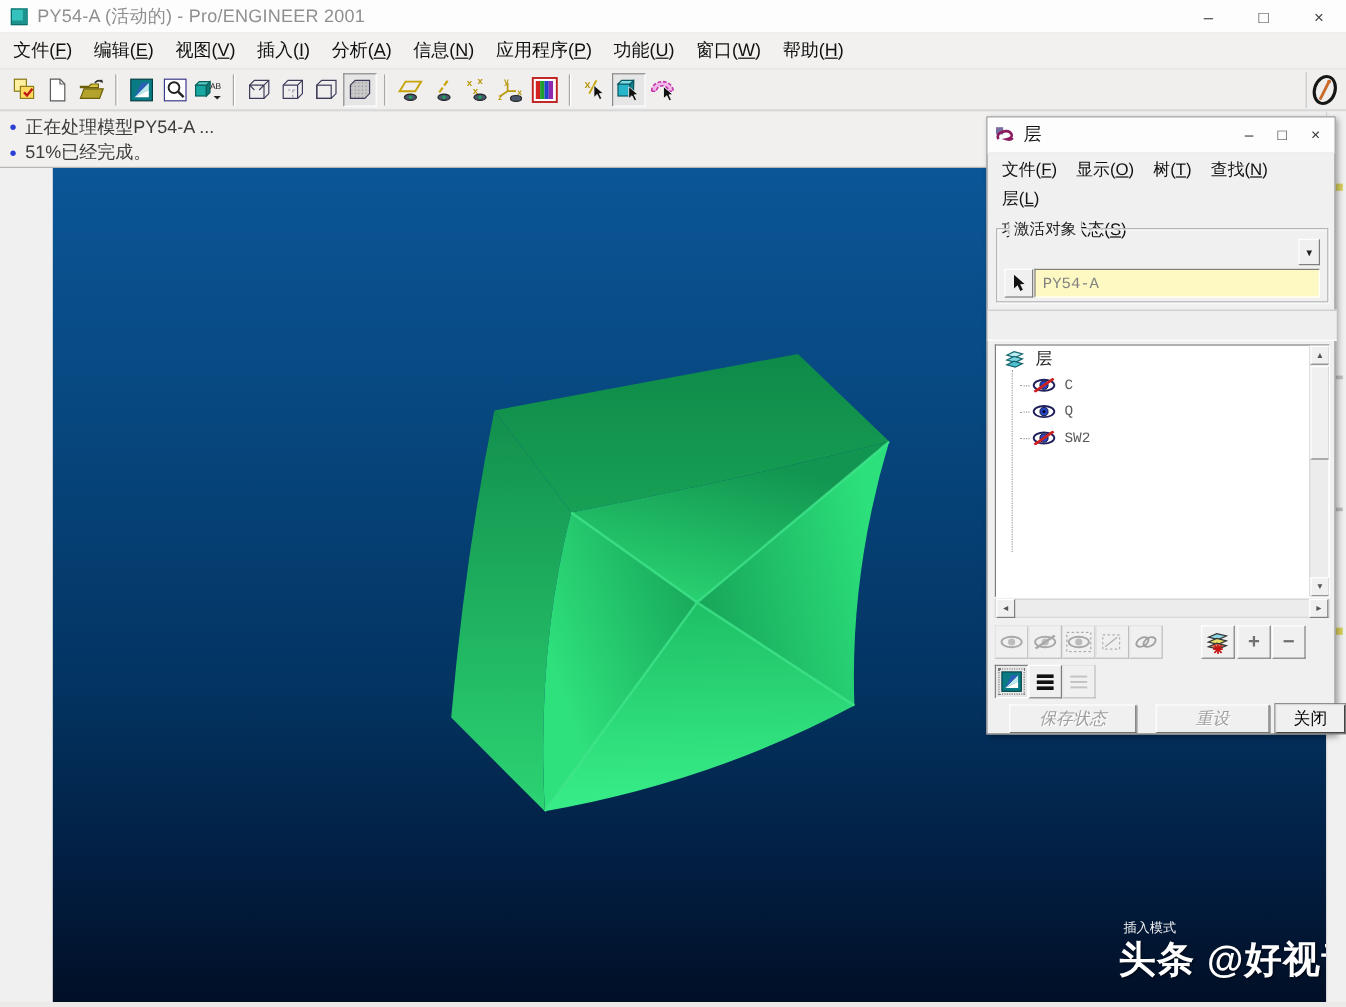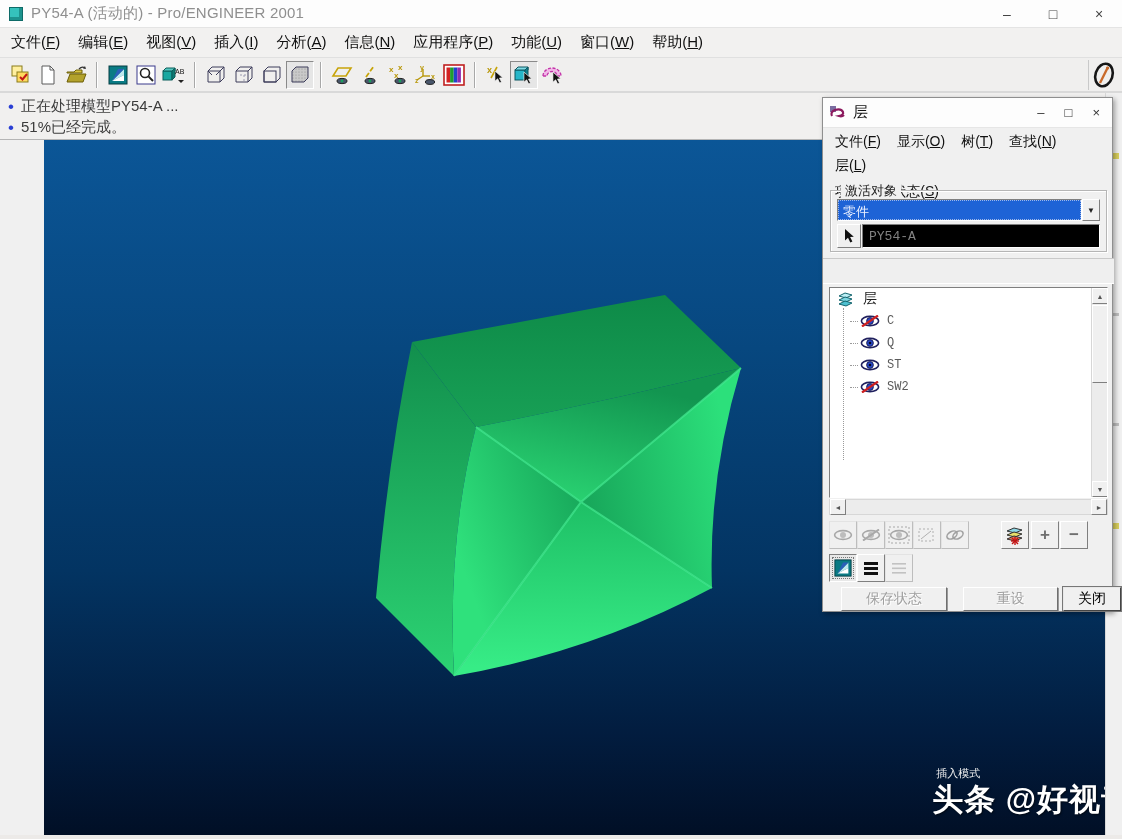--- a/index.html
+++ b/index.html
@@ -56,21 +56,21 @@
   .dlg-menu { display:flex; flex-wrap:wrap; padding:2px 4px; }
   .dlg-menu .mi { font-size:14px; color:#111; padding:3px 8px; }
   .dlg-menu.row2 { padding-top:0; }
 
   .groupbox { position:absolute; left:7px; top:92px; width:277px; height:62px; border:1px solid #b5b5b5; box-shadow:1px 1px 0 #fff, inset 1px 1px 0 #fff; }
   .groupbox .legend { position:absolute; left:10px; top:-9px; background:#f0f0f0; padding:0 4px; font-size:13px; color:#222; }
   .combo { position:absolute; left:6px; top:8px; width:245px; height:22px; border:1px solid; border-color:#7f7f7f #fff #fff #7f7f7f; background:#fff; display:flex; }
   .combo .sel { flex:1; background:#1e63d6; color:#eef2ff; font-size:13px; padding:2px 4px; border:1px dotted #9db7ea; }
   .combo-arrow { position:absolute; left:251px; top:8px; width:18px; height:22px; background:#f0f0f0; border:1px solid; border-color:#fff #7f7f7f #7f7f7f #fff; display:flex; align-items:center; justify-content:center; font-size:8px; color:#222; }
   .sel-btn { position:absolute; left:6px; top:33px; width:24px; height:24px; background:#f0f0f0; border:1px solid; border-color:#fff #7f7f7f #7f7f7f #fff; display:flex; align-items:center; justify-content:center; }
-  .name-field { position:absolute; left:31px; top:33px; width:238px; height:24px; background:#000000; border:1px solid; border-color:#7f7f7f #fff #fff #7f7f7f; font-family:"Liberation Mono", monospace; font-size:13px; color:#828282; display:flex; align-items:center; padding-left:6px; }
+  .name-field { position:absolute; left:31px; top:33px; width:238px; height:24px; background:#fef9c3; border:1px solid; border-color:#7f7f7f #fff #fff #7f7f7f; font-family:"Liberation Mono", monospace; font-size:13px; color:#828282; display:flex; align-items:center; padding-left:6px; }
 
   .spacer-panel { position:absolute; left:0px; top:160px; width:291px; height:26px; border-top:1px solid #c9c9c9; border-bottom:1px solid #fff; background:#efefef; }
 
   .tree-panel { position:absolute; left:6px; top:189px; width:279px; height:211px; background:#fff; border:1px solid; border-color:#7f7f7f #fff #fff #7f7f7f; overflow:hidden; }
   .tree-inner { position:absolute; left:0; top:0; right:16px; bottom:0; }
   .tree-row { position:relative; display:flex; align-items:center; height:22px; padding-left:20px; }
   .tree-row.root { padding-left:6px; }
   .tree-vline { position:absolute; left:13px; top:20px; height:152px; width:0; border-left:1px dotted #9a9a9a; }
   .hstub { width:8px; height:0; border-top:1px dotted #9a9a9a; margin-right:2px; }
   .tree-label { font-family:"Liberation Mono", monospace; font-size:12px; color:#5a5a5a; margin-left:7px; white-space:nowrap; }
@@ -83,21 +83,21 @@
 
   .dlg-toolrow1 { position:absolute; left:0; top:423px; width:291px; height:32px; }
   .dlg-toolrow2 { position:absolute; left:0; top:456px; width:291px; height:32px; }
   .tbtn { position:absolute; width:28px; height:28px; background:#f0f0f0; border:1px solid; border-color:#fff #7f7f7f #7f7f7f #fff; display:flex; align-items:center; justify-content:center; }
   .tbtn.disabled { border-color:#e3e3e3 #bdbdbd #bdbdbd #e3e3e3; }
   .tbtn.pressed { border-color:#7f7f7f #fff #fff #7f7f7f; background:#e8e8e8; outline:1px dotted #777; outline-offset:-4px; }
   .glyph-pm { font-size:17px; font-weight:bold; color:#6f6f6f; }
 
   .dlg-buttons { position:absolute; left:0; top:489px; width:291px; height:26px; }
   .pbtn { position:absolute; height:24px; background:#f0f0f0; border:1px solid; border-color:#fff #6f6f6f #6f6f6f #fff; box-shadow:1px 1px 0 #9a9a9a; font-size:14px; display:flex; align-items:center; justify-content:center; }
-  .pbtn.disabled { color:#9f9f9f; text-shadow:1px 1px 0 #fff; }
+  .pbtn.disabled { color:#9f9f9f; text-shadow:1px 1px 0 #fff;font-style:italic; }
   .pbtn.default { color:#000; border-color:#e8e8e8 #444 #444 #e8e8e8; box-shadow:0 0 0 1px #777; }
 
   .hidden-defs { position:absolute; width:0; height:0; overflow:hidden; }
 </style>
 </head>
 <body>
 
 <svg class="hidden-defs" aria-hidden="true">
   <defs>
     <symbol id="sym-eye" viewBox="0 0 20 12">
@@ -394,23 +394,20 @@
       <span class="mi">查找(<u>N</u>)</span>
       <span class="mi">层(<u>L</u>)</span>
     </div>
     <div class="dlg-menu row2">
       <span class="mi">项目(<u>I</u>)</span>
       <span class="mi">状态(<u>S</u>)</span>
     </div>
 
     <div class="groupbox">
       <span class="legend">激活对象</span>
-      <div class="combo">
-        <span class="sel">零件</span>
-      </div>
       <div class="combo-arrow">▼</div>
       <div class="sel-btn">
         <svg width="12" height="14" viewBox="0 0 12 14">
             <polygon points="2,0 2,11.5 5,8.8 7.3,13.4 9.4,12.4 7.1,7.9 10.8,7.7" fill="#111"></polygon>
           </svg>
       </div>
       <div class="name-field">PY54-A</div>
     </div>
 
     <div class="spacer-panel"></div>
@@ -436,27 +433,20 @@
         <div class="tree-row">
           <span class="hstub"></span>
           <svg width="20" height="12">
               <use href="#sym-eye"></use>
             </svg>
           <span class="tree-label">Q</span>
         </div>
         <div class="tree-row">
           <span class="hstub"></span>
           <svg width="20" height="12">
-              <use href="#sym-eye"></use>
-            </svg>
-          <span class="tree-label">ST</span>
-        </div>
-        <div class="tree-row">
-          <span class="hstub"></span>
-          <svg width="20" height="12">
               <use href="#sym-eye-off"></use>
             </svg>
           <span class="tree-label">SW2</span>
         </div>
       </div>
       <div class="vscroll">
         <div class="sbtn" style="top:0;left:0">▲</div>
         <div class="sthumb" style="left:0;top:17px;width:16px;height:78px"></div>
         <div class="sbtn" style="bottom:0;left:0">▼</div>
       </div>

